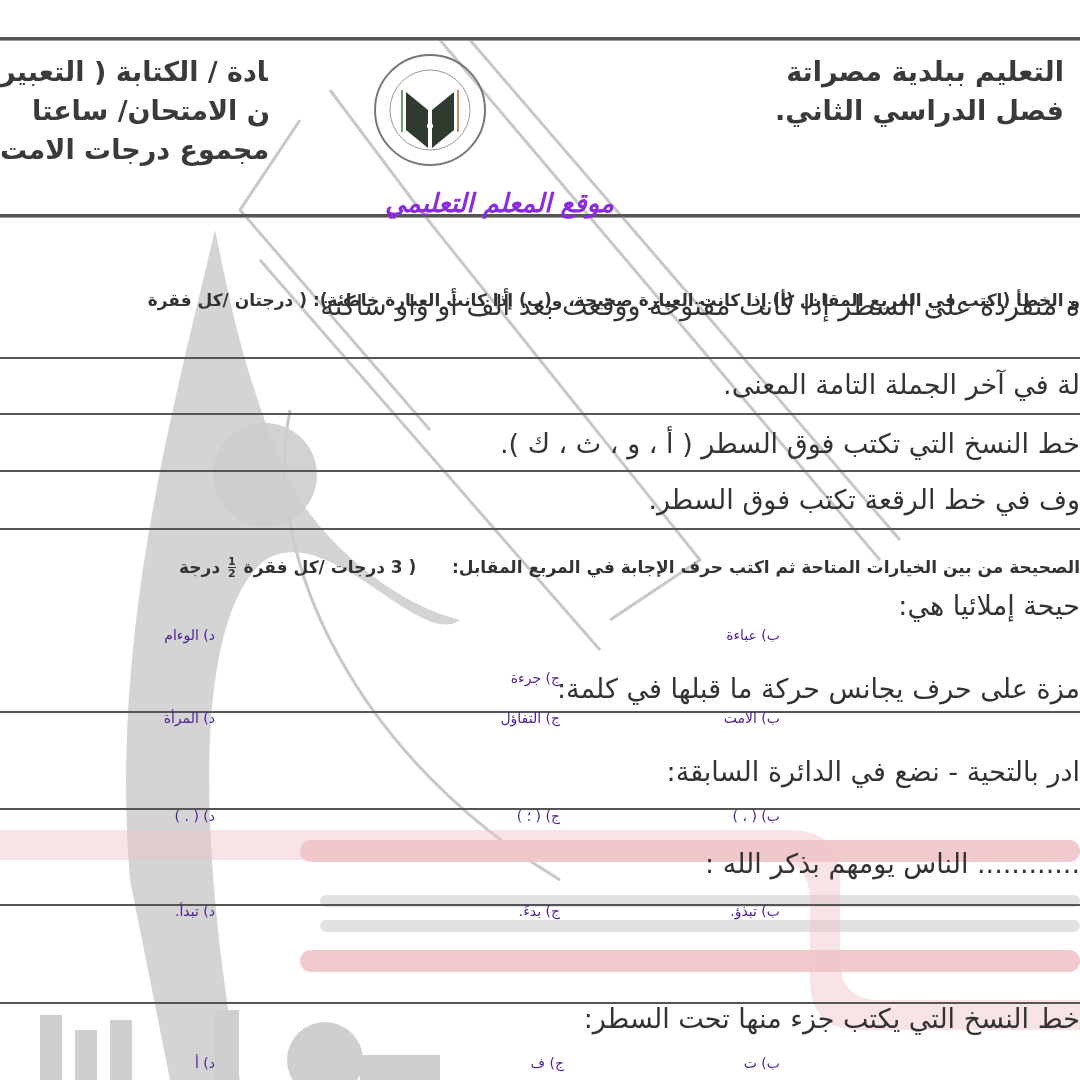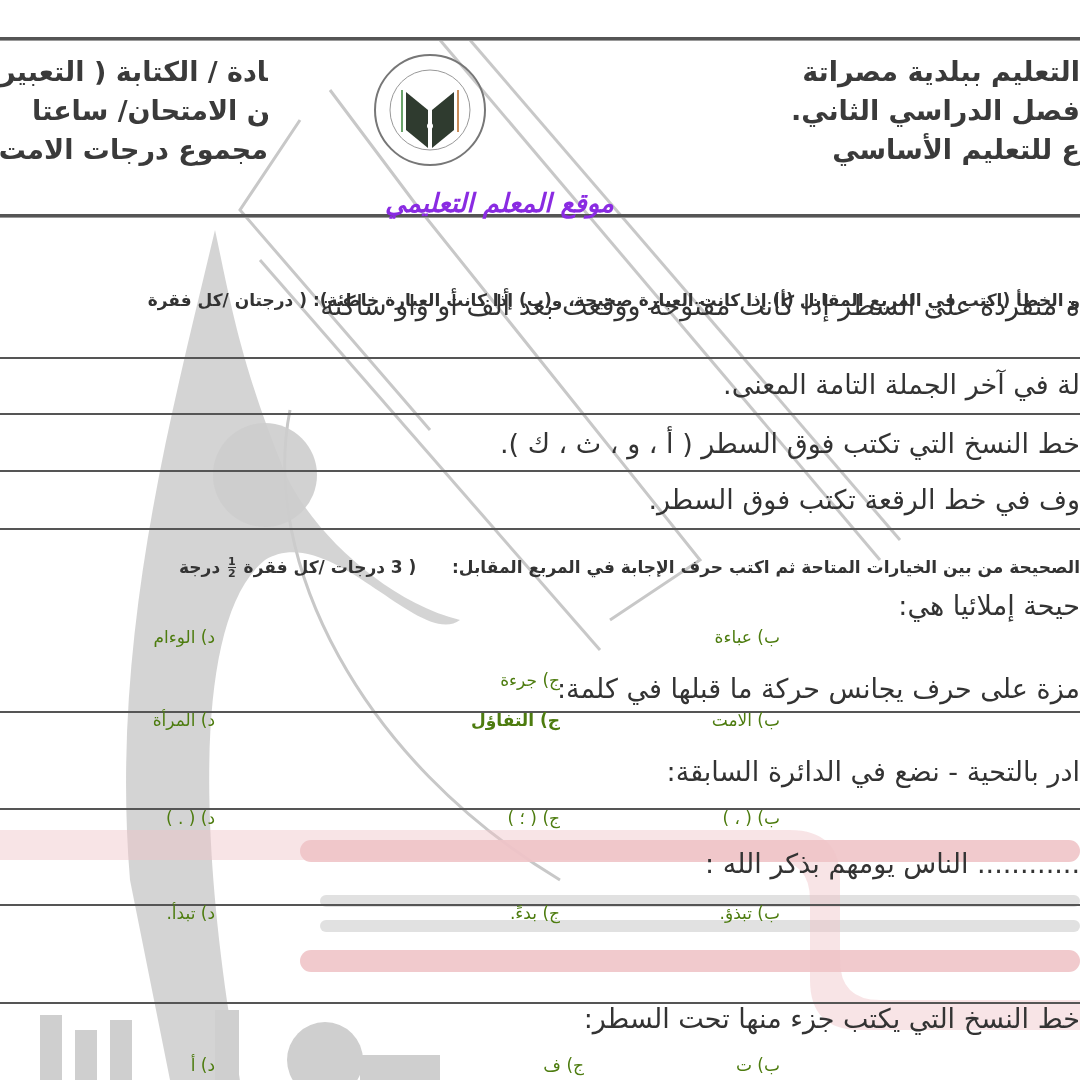--- a/index.html
+++ b/index.html
@@ -13,21 +13,21 @@
   .hline { position: absolute; left: 0; width: 1080px; background: #4a4a4a; }
   .thick { height: 3px; background: #555; box-shadow: 0 1px 0 #9a9a9a; }
   .thin { height: 2px; background: #555; }
 
   
   .wm { position: absolute; pointer-events: none; }
 
   .hdr-text { font-size: 27px; font-weight: bold; color: #3a3a3a; line-height: 39px; }
   .q-instr { font-size: 17px; font-weight: bold; color: #333; }
   .stmt { font-size: 27px; color: #333; }
-  .opt { font-size: 17px; color: #4d7c0f; }
+  .opt { font-size: 14px; color: #4c1d95; }
   .purple { color: #8a2be2; font-size: 26px; font-weight: bold; font-style: italic; }
   .frac { display: inline-block; vertical-align: middle; text-align: center; font-size: 11px; line-height: 11px; margin: 0 2px; }
   .frac span { display: block; }
   .frac .num { border-bottom: 1px solid #333; }
 </style>
 </head>
 <body>
 
 <svg class="wm" width="1080" height="1080" style="left:0;top:0;">
 
@@ -56,34 +56,33 @@
     <rect x="110" y="1020" width="22" height="60"></rect>
     <rect x="215" y="1010" width="24" height="70"></rect>
     <circle cx="325" cy="1060" r="38"></circle>
     <rect x="360" y="1055" width="80" height="25"></rect>
   </g>
 </svg>
 
 <div class="hline thick" style="top:37px;"></div>
 <div class="hline thick" style="top:214px;"></div>
 
-<div class="abs rtl hdr-text" style="right:0; top:52px; text-align:right;margin-left:25px;">
+<div class="abs rtl hdr-text" style="right:16px; top:52px; text-align:right;margin-left:25px;">
   <div>التعليم ببلدية مصراتة</div>
   <div>فصل الدراسي الثاني.</div>
-  <div>ع للتعليم الأساسي</div>
 </div>
 
 <div class="abs rtl hdr-text" style="left:0; width:268px; top:52px; overflow:hidden; text-align:right;">
   <div style="display:flex; justify-content:flex-end;">
       <span>المادة / الكتابة ( التعبير</span>
     </div>
   <div style="display:flex; justify-content:flex-end;margin-left:32px;">
       <span>زمن الامتحان/ ساعتا</span>
     </div>
-  <div style="display:flex; padding-left:6px;">
+  <div style="display:flex; justify-content:flex-end;">
       <span>مجموع درجات الامت</span>
     </div>
 </div>
 
 <svg class="abs" style="left:372px; top:52px;" width="116" height="116">
   <circle cx="58" cy="58" r="55" fill="none" stroke="#777" stroke-width="2"></circle>
   <circle cx="58" cy="58" r="40" fill="none" stroke="#999" stroke-width="1"></circle>
   <g>
     <path d="M34 40 L34 78 L56 96 L56 58 Z" fill="#2f3b2f"></path>
     <path d="M82 40 L82 78 L60 96 L60 58 Z" fill="#2f3b2f"></path>
@@ -118,32 +117,32 @@
 </div>
 
 <div class="abs rtl stmt" style="right:0; top:590px;">حيحة إملائيا هي:</div>
 <div class="abs rtl opt" style="right:300px; top:627px;">ب) عباءة</div>
 <div class="abs rtl opt" style="right:520px; top:627px;margin-top:43px;">ج) جرءة</div>
 <div class="abs rtl opt" style="right:865px; top:627px;">د) الوءام</div>
 <div class="hline thin" style="top:711px;"></div>
 
 <div class="abs rtl stmt" style="right:0; top:673px;text-align:right;">مزة على حرف يجانس حركة ما قبلها في كلمة:</div>
 <div class="abs rtl opt" style="right:300px; top:710px;">ب) الامت</div>
-<div class="abs rtl opt" style="right:520px; top:710px;font-weight:bold;">ج) التفاؤل</div>
+<div class="abs rtl opt" style="right:520px; top:710px;">ج) التفاؤل</div>
 <div class="abs rtl opt" style="right:865px; top:710px;">د) المرأة</div>
 <div class="hline thin" style="top:808px;"></div>
 
 <div class="abs rtl stmt" style="right:0; top:756px;">ادر بالتحية - نضع في الدائرة السابقة:</div>
 <div class="abs rtl opt" style="right:300px; top:808px;">ب) ( ، )</div>
 <div class="abs rtl opt" style="right:520px; top:808px;">ج) ( ؛ )</div>
 <div class="abs rtl opt" style="right:865px; top:808px;">د) ( . )</div>
 <div class="hline thin" style="top:904px;"></div>
 
 <div class="abs rtl stmt" style="right:0; top:848px;">............ الناس يومهم بذكر الله :</div>
 <div class="abs rtl opt" style="right:300px; top:903px;">ب) تبذؤ.</div>
 <div class="abs rtl opt" style="right:520px; top:903px;">ج) بدءً.</div>
 <div class="abs rtl opt" style="right:865px; top:903px;">د) تبدأ.</div>
 <div class="hline thin" style="top:1002px;"></div>
 
 <div class="abs rtl stmt" style="right:0; top:1003px;">خط النسخ التي يكتب جزء منها تحت السطر:</div>
 <div class="abs rtl opt" style="right:300px; top:1055px;">ب) ت</div>
-<div class="abs rtl opt" style="right:496px; top:1055px;">ج) ف</div>
+<div class="abs rtl opt" style="right:516px; top:1055px;">ج) ف</div>
 <div class="abs rtl opt" style="right:865px; top:1055px;">د) أ</div>
 
 </body></html>

